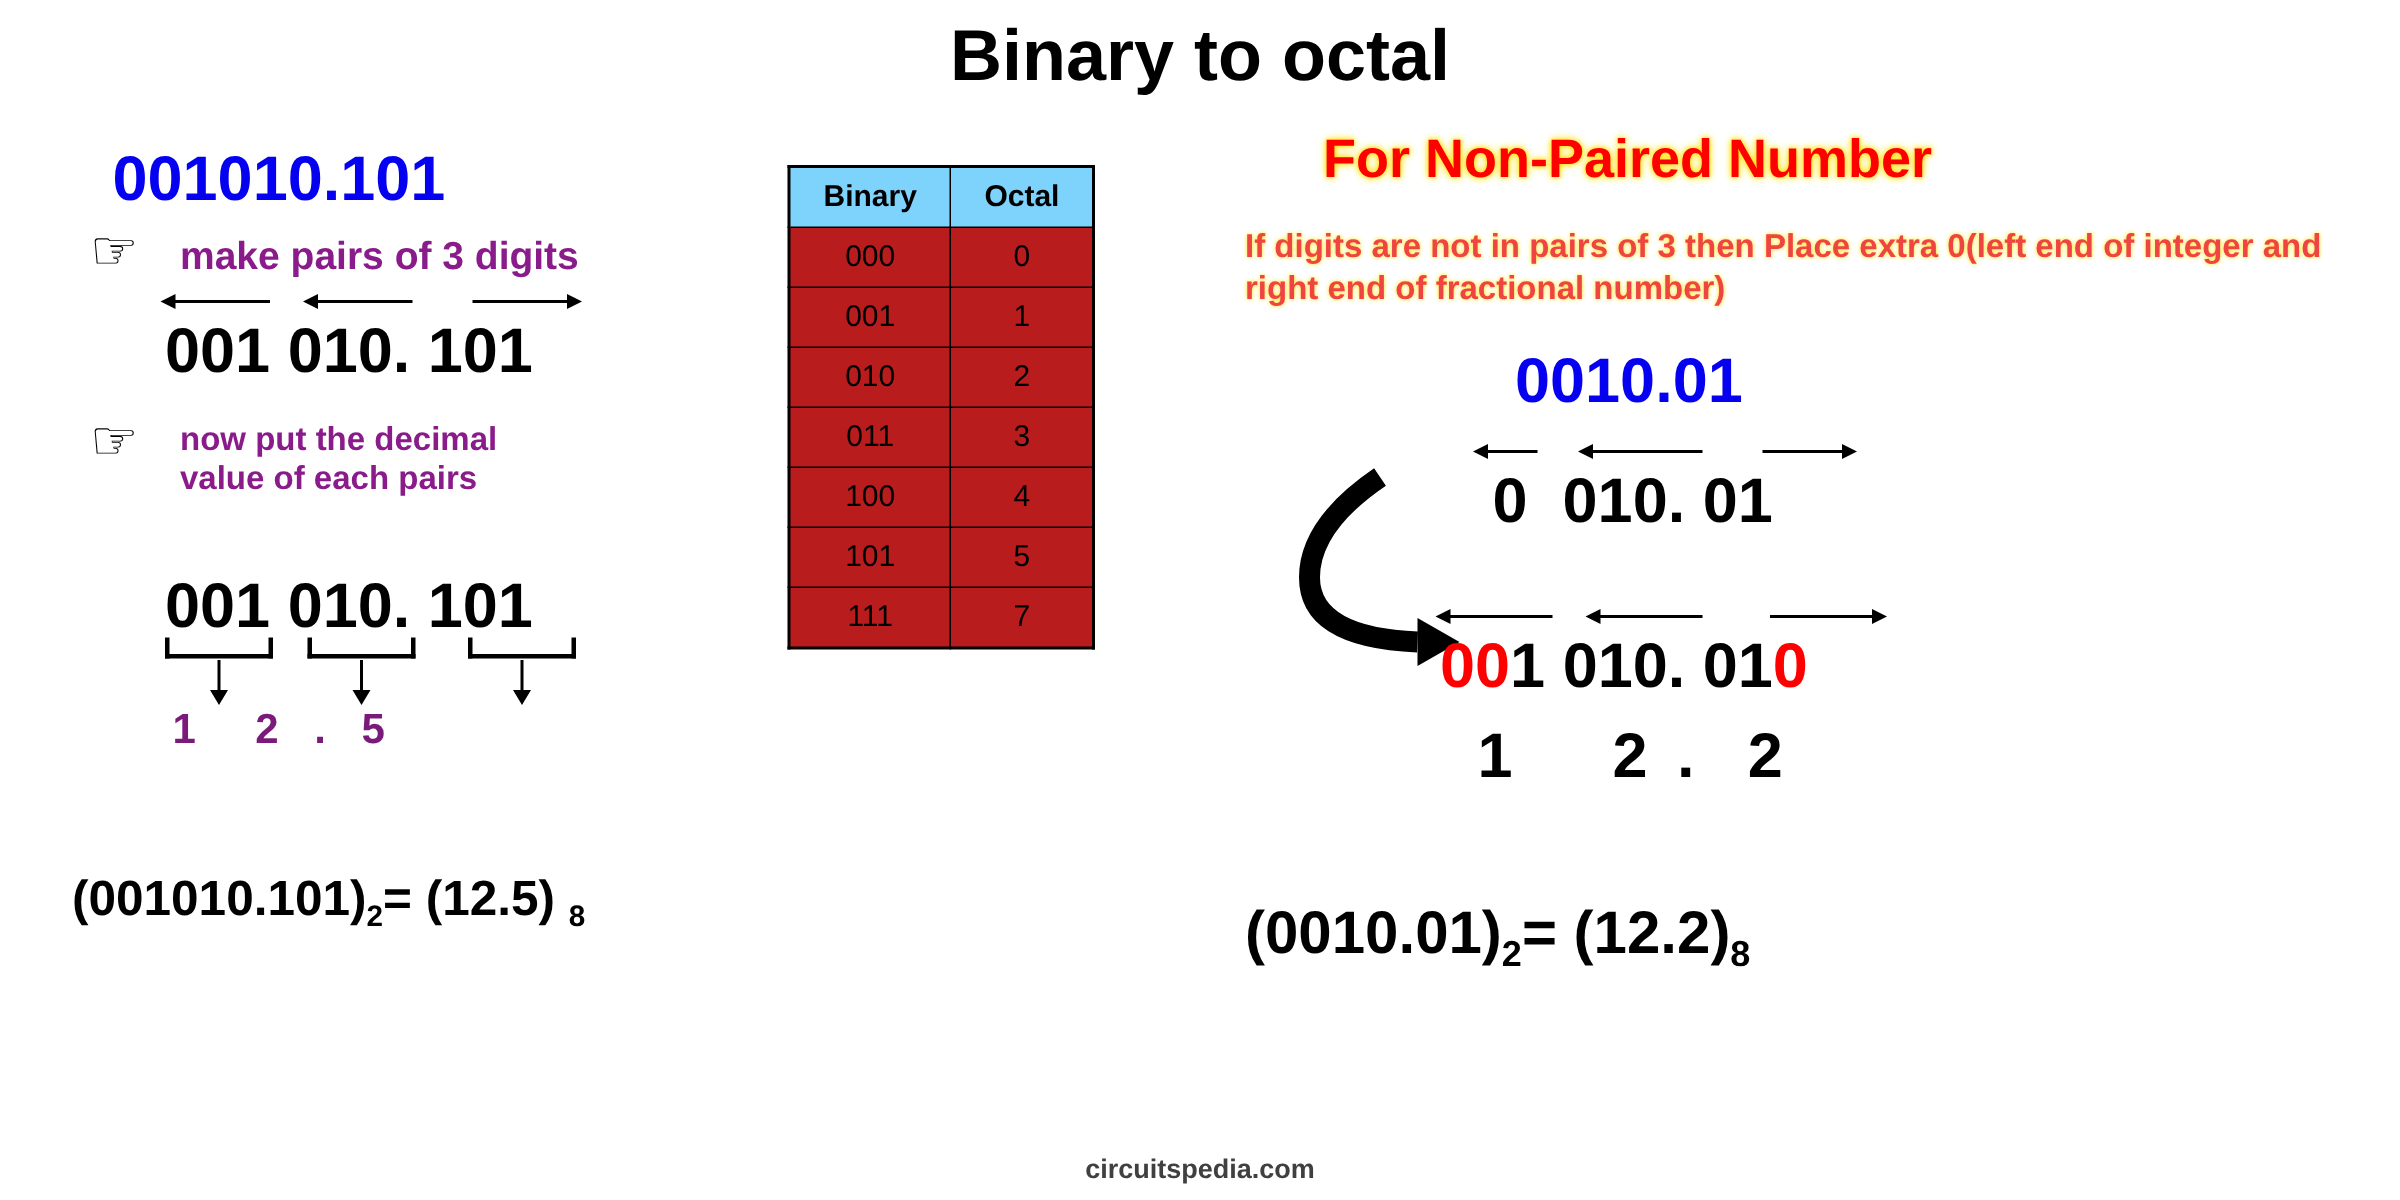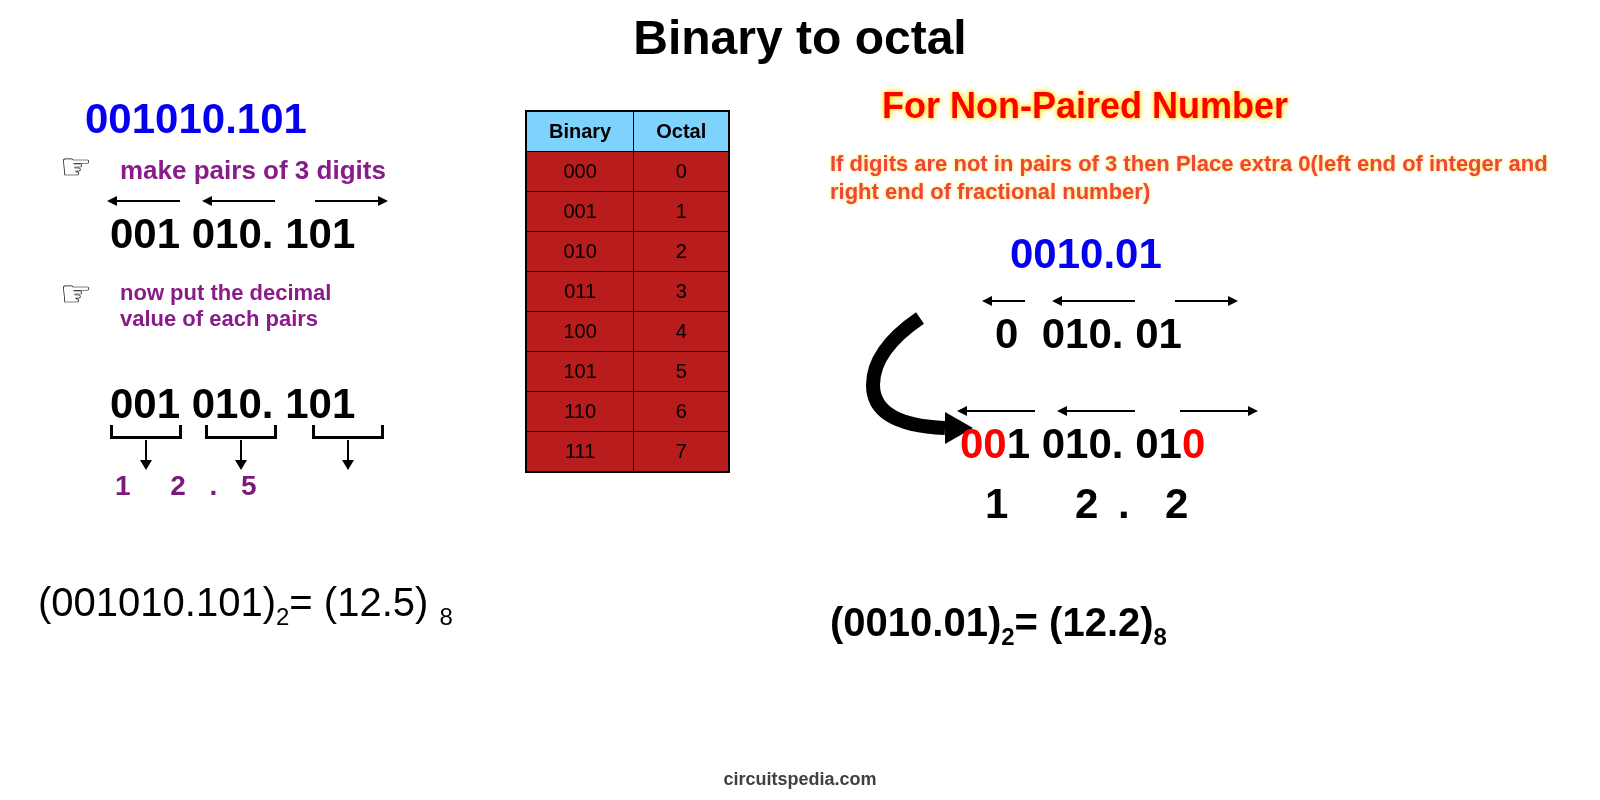--- a/index.html
+++ b/index.html
@@ -22,32 +22,32 @@
     font-weight: 900;
     color: #000;
   }
   .blue-num {
     color: #0500f0;
     font-weight: 900;
   }
   .purple { color: #8a1b8a; font-weight: 700; }
 
   
-  #left-binary { position: absolute; top: 95px; left: 85px; font-size: 42px; }
+  #left-binary { position: absolute; top: 95px; left: 75px; font-size: 42px; }
   #step1 { position: absolute; top: 155px; left: 120px; font-size: 26px; }
   #hand1 { position: absolute; top: 146px; left: 60px; font-size: 36px; }
   #pairs1 { position: absolute; top: 210px; left: 110px; font-size: 42px; font-weight:900; }
 
   #step2 { position: absolute; top: 280px; left: 120px; font-size: 22px; line-height:1.2; }
   #hand2 { position: absolute; top: 273px; left: 60px; font-size: 36px; }
 
   #pairs2 { position: absolute; top: 380px; left: 110px; font-size: 42px; font-weight:900; }
   #octal-out { position: absolute; top: 470px; left: 115px; font-size: 28px; font-weight:900; color:#7a1a7a; letter-spacing: 8px;}
 
-  #left-result { position: absolute; top: 580px; left: 38px; font-size: 40px; font-weight:400; }
+  #left-result { position: absolute; top: 580px; left: 48px; font-size: 33px; font-weight:700; }
 
   
   .tbl {
     position: absolute;
     top: 110px;
     left: 525px;
     border-collapse: collapse;
     border: 2px solid #000;
   }
   .tbl th, .tbl td {
@@ -187,24 +187,20 @@
       </tr>
       <tr>
         <td>100</td>
         <td>4</td>
       </tr>
       <tr>
         <td>101</td>
         <td>5</td>
       </tr>
       <tr>
-        <td>110</td>
-        <td>6</td>
-      </tr>
-      <tr>
         <td>111</td>
         <td>7</td>
       </tr>
     </tbody>
 </table>
 
 <div id="right-head">For Non-Paired Number</div>
 <div id="right-note">If digits are not in pairs of 3 then Place extra 0(left end of integer and right end of fractional number)</div>
 <div id="right-binary" class="blue-num">0010.01</div>
 

